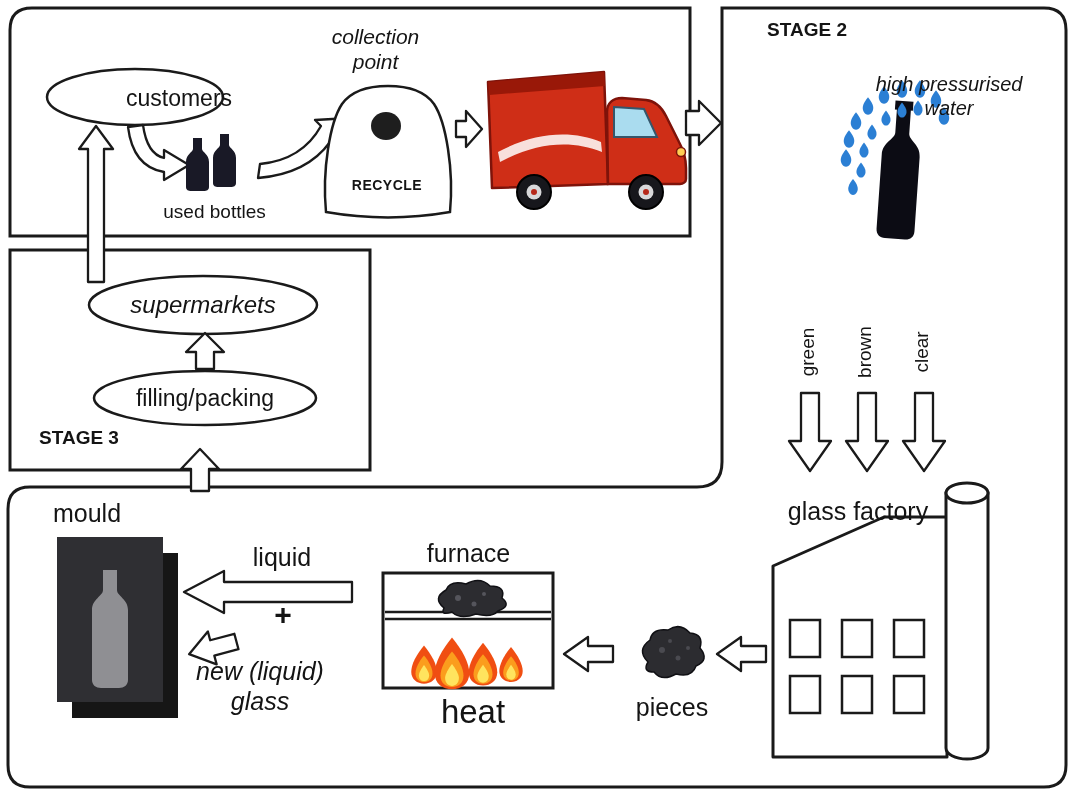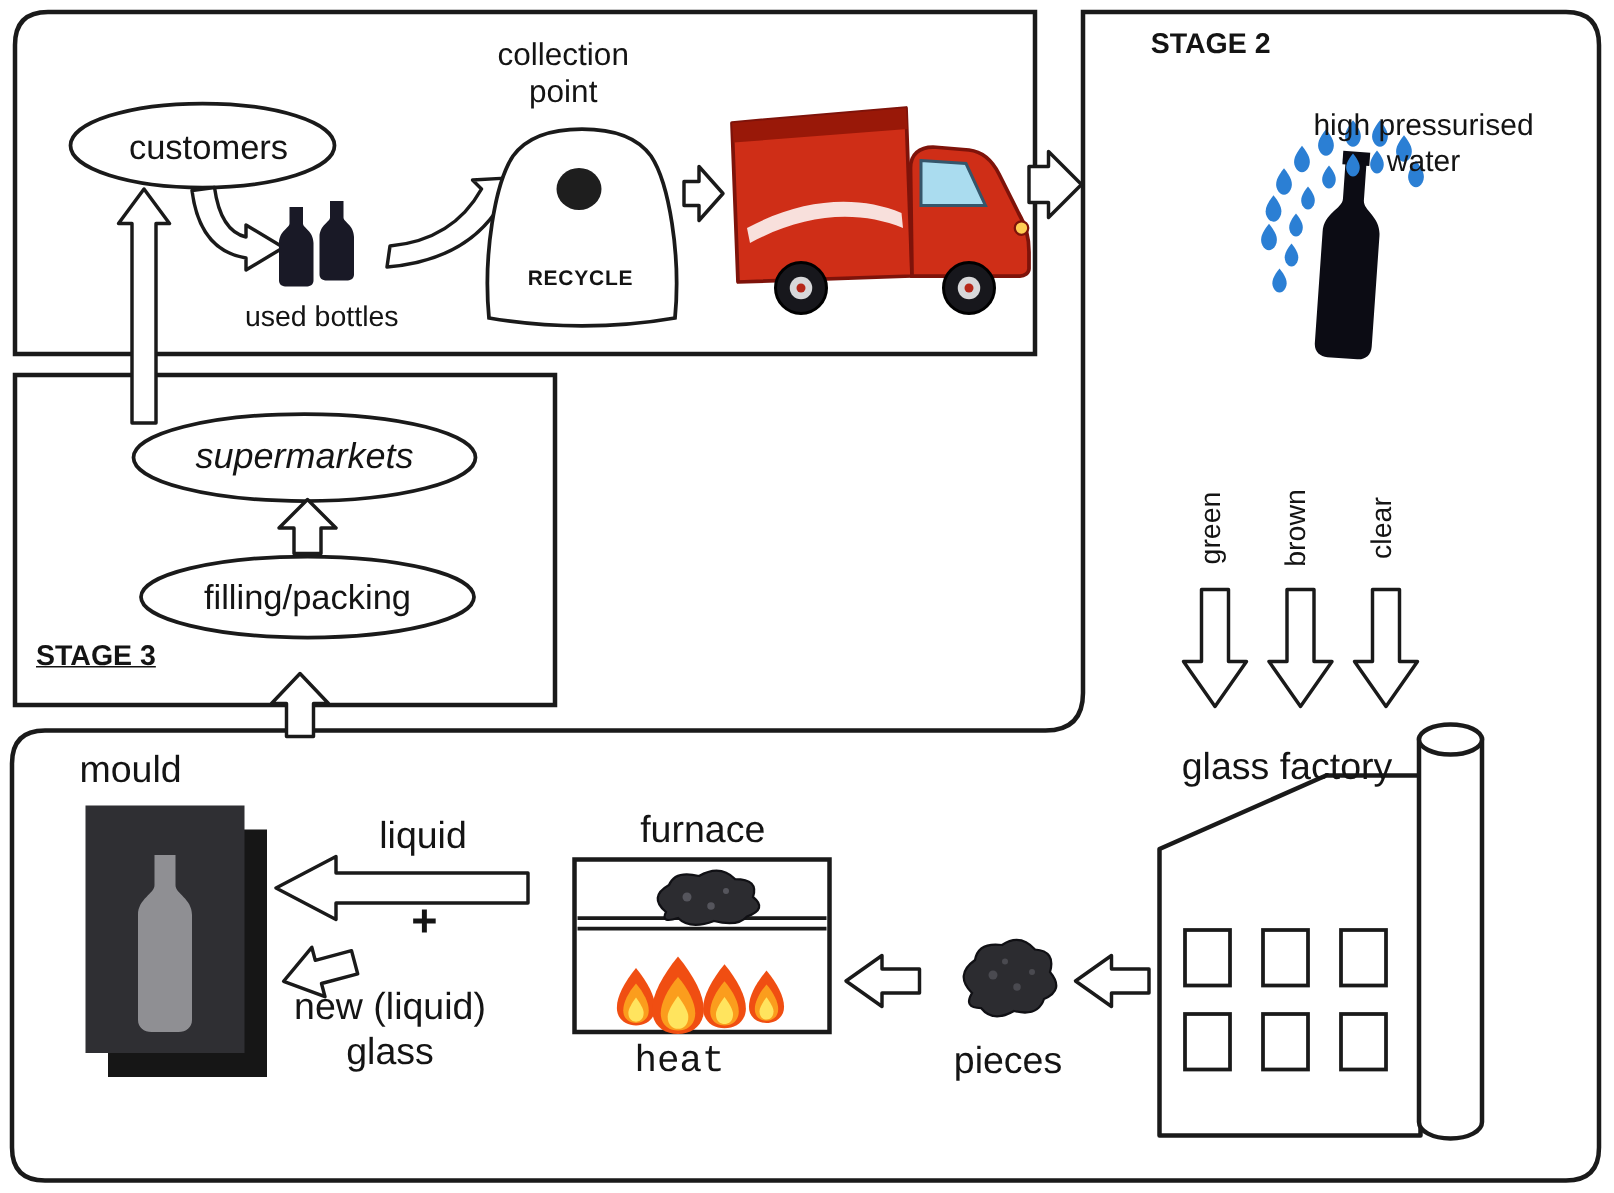--- a/index.html
+++ b/index.html
@@ -4,21 +4,21 @@
 <style>
   html,body{margin:0;padding:0;background:#fff;}
   #canvas{position:relative;width:1076px;height:795px;background:#fff;overflow:hidden;
           font-family:"Liberation Sans",sans-serif;}
   svg{position:absolute;left:0;top:0;}
   .box{fill:none;stroke:#1a1a1a;stroke-width:3;}
   .ell{fill:#fff;stroke:#1a1a1a;stroke-width:2.5;}
   .arr{fill:#fff;stroke:#1a1a1a;stroke-width:2.3;stroke-linejoin:round;}
   .win{fill:#fff;stroke:#1a1a1a;stroke-width:2.5;}
   .lbl{position:absolute;color:#141414;text-align:center;line-height:1.18;}
-  .ml{white-space:pre-line;}
+  .ml{white-space:pre-line;font-style:italic;}
   .bold{font-weight:700;}
   .vert{transform:rotate(-90deg);}
 </style>
 </head>
 <body>
 
 <div id="canvas">
 
 <svg viewBox="0 0 1076 795" width="1076" height="795">
   <defs>
@@ -139,40 +139,40 @@
     </g>
   </g>
 
   <g>
     <rect x="72" y="553" width="106" height="165" fill="#161616"></rect>
     <rect x="57" y="537" width="106" height="165" fill="#2f2f33"></rect>
     <path d="M 103 570 L 117 570 L 117 590 C 117 596 128 599 128 610 L 128 680 C 128 685 124 688 119 688 L 101 688 C 96 688 92 685 92 680 L 92 610 C 92 599 103 596 103 590 Z" fill="#8f8f93"></path>
   </g>
 </svg>
 
-<div class="lbl" style="left:47px;top:85px;width:184px;font-size:23px;">customers</div>
+<div class="lbl" style="left:47px;top:85px;width:184px;font-size:23px;padding-left:40px;">customers</div>
 <div class="lbl" style="left:147px;top:201px;width:135px;font-size:19px;">used bottles</div>
 <div class="lbl ml" style="left:298px;top:25px;width:155px;font-size:21px;">collection
 point</div>
 <div class="lbl bold" style="left:341px;top:177px;width:92px;font-size:14px;letter-spacing:.5px;">RECYCLE</div>
 
 <div class="lbl bold" style="left:737px;top:19px;width:110px;font-size:19px;text-align:right;">STAGE 2</div>
 <div class="lbl ml" style="left:843px;top:73px;width:212px;font-size:20px;">high pressurised
 water</div>
 <div class="lbl vert" style="left:774px;top:340px;width:70px;height:24px;font-size:19px;">green</div>
 <div class="lbl vert" style="left:831px;top:340px;width:70px;height:24px;font-size:19px;">brown</div>
 <div class="lbl vert" style="left:888px;top:340px;width:70px;height:24px;font-size:19px;">clear</div>
 <div class="lbl" style="left:760px;top:497px;width:196px;font-size:25px;">glass factory</div>
 <div class="lbl" style="left:612px;top:693px;width:120px;font-size:25px;">pieces</div>
 <div class="lbl" style="left:396px;top:539px;width:145px;font-size:25px;">furnace</div>
-<div class="lbl" style="left:398px;top:693px;width:110px;font-size:25px;font-family:Liberation Mono, monospace;">heat</div>
+<div class="lbl" style="left:418px;top:693px;width:110px;font-size:33px;">heat</div>
 
 <div class="lbl" style="left:226px;top:543px;width:112px;font-size:25px;">liquid</div>
 <div class="lbl bold" style="left:264px;top:597px;width:38px;font-size:30px;">+</div>
 <div class="lbl ml" style="left:165px;top:657px;width:190px;font-size:25px;">new (liquid)
 glass</div>
 <div class="lbl" style="left:36px;top:499px;width:102px;font-size:25px;">mould</div>
 
-<div class="lbl bold" style="left:24px;top:427px;width:110px;font-size:19px;text-align:left;text-decoration:underline;">STAGE 3</div>
+<div class="lbl bold" style="left:24px;top:427px;width:110px;font-size:19px;text-align:center;">STAGE 3</div>
 <div class="lbl" style="left:88px;top:291px;width:230px;font-size:24px;font-style:italic;">supermarkets</div>
 <div class="lbl" style="left:93px;top:385px;width:224px;font-size:23px;">filling/packing</div>
 
 </div>
 
 </body></html>

